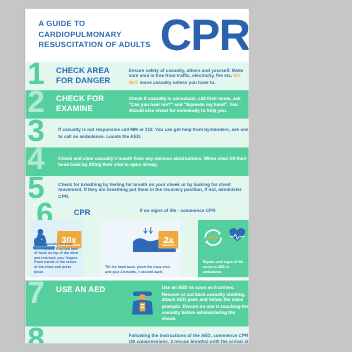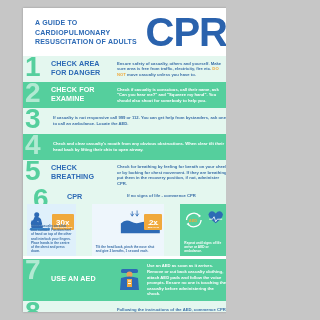--- a/index.html
+++ b/index.html
@@ -52,21 +52,21 @@
   .pane.c .pcap{color:#ffffff;}
   .badge{position:absolute;right:2px;top:10px;width:22px;height:16px;background:#f0a93c;
          color:#ffffff;font-size:8px;font-weight:bold;display:flex;align-items:center;
          justify-content:center;border-radius:1px;}
   .badge.small{width:18px;}
   .mini{font-size:2.4px;color:#fff;position:absolute;bottom:1px;left:0;right:0;text-align:center;font-weight:bold;}
 
   
   .aedrow{position:relative;background:#55cf9d;display:flex;align-items:stretch;min-height:28px;}
   .aedrow .num{color:#ffffff;opacity:.55;}
-  .aedrow .headcell span{color:#ffffff;margin-top:12px;}
+  .aedrow .headcell span{color:#ffffff;}
   .aedcell{flex:0 0 30px;display:flex;align-items:center;justify-content:center;}
   .aedrow .bodycell p{color:#ffffff;}
 
   svg{display:block;}
 </style>
 </head>
 <body>
 
 <div id="poster">
   <div id="sheet">
@@ -118,23 +118,20 @@
         <div class="num">4</div>
       </div>
       <div class="bodycell">
         <p>Check and clear casualty's mouth from any obvious obstructions. When clear tilt their head back by lifting their chin to open airway.</p>
       </div>
     </div>
 
     <div class="row plain">
       <div class="numcell">
         <div class="num">5</div>
-      </div>
-      <div class="headcell">
-        <span>CHECK BREATHING</span>
       </div>
       <div class="bodycell">
         <p>Check for breathing by feeling for breath on your cheek or by looking for chest movement. If they are breathing put them in the recovery position, if not, administer CPR.</p>
       </div>
     </div>
 
     <div class="cprrow">
       <div class="cprhead">
         <div class="num">6</div>
         <div class="lbl">CPR</div>

